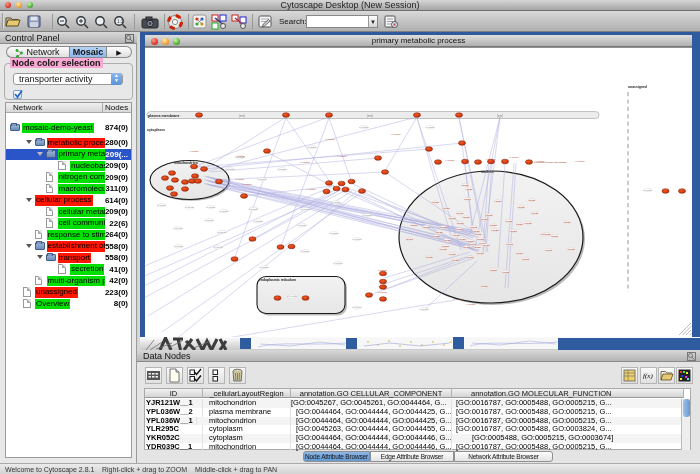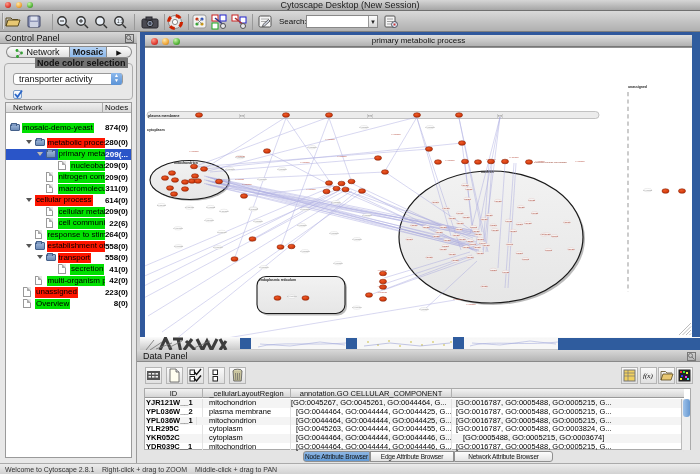--- a/index.html
+++ b/index.html
@@ -18,21 +18,21 @@
 
 #cp-title{left:0;top:32px;width:137px;height:12px;background:linear-gradient(#d8d8d8,#b4b4b4);border-bottom:1px solid #8a8a8a;}
 #cp-title span{font-size:9px;color:#111;position:absolute;left:5px;top:1px;}
 #cp-body{left:0;top:44px;width:137px;height:419px;background:#e8e8e8;border-right:1px solid #9a9a9a;}
 .tabbar{position:absolute;left:6px;top:2px;width:126px;height:12px;}
 .tab{position:absolute;top:0;height:12px;border:1px solid #8a8a8a;font-size:9px;line-height:11px;text-align:center;color:#111;background:linear-gradient(#fdfdfd,#dfdfdf);}
 .tab.net{left:0;width:63px;border-radius:6px 0 0 6px;border-right:none;}
 .tab.mos{left:63px;width:38px;background:linear-gradient(#b5d2f3,#8db9ec);font-weight:bold;}
 .tab.arr{left:101px;width:25px;border-left:none;border-radius:0 6px 6px 0;font-size:7px;}
 .groupbox{position:absolute;left:4px;top:19px;width:129px;height:37px;border:1px solid #adadad;border-radius:4px;}
-.groupbox .lbl{position:absolute;left:5px;top:-6px;background:#737373;padding:0 2px;font-size:9px;font-weight:bold;color:#111;margin-left:25px;}
+.groupbox .lbl{position:absolute;left:5px;top:-6px;background:#f9a8d4;padding:0 2px;font-size:9px;font-weight:bold;color:#111;}
 #combo{position:absolute;left:13px;top:29px;width:110px;height:12px;background:#fff;border:1px solid #999;border-radius:3px;font-size:9px;line-height:11px;padding-left:5px;color:#111;}
 #combo .stepper{position:absolute;right:0px;top:-1px;width:11px;height:12px;background:linear-gradient(#8db9ec,#5a92d6);border-radius:0 3px 3px 0;color:#fff;font-size:5px;line-height:5px;text-align:center;}
 #checkbox{position:absolute;left:13px;top:46px;width:9px;height:9px;background:linear-gradient(#fdfdfd,#dce8f8);border:1px solid #7a9cc8;border-radius:2px;}
 #checklbl{position:absolute;left:27px;top:45.5px;font-size:9px;color:#111;margin-top:48px;}
 #treepanel{position:absolute;left:5px;top:58px;width:127px;height:356px;background:#fff;border:1px solid #9a9a9a;}
 #treehead{position:absolute;left:0;top:0;width:125px;height:10px;background:linear-gradient(#efefef,#d8d8d8);border-bottom:1px solid #aaa;font-size:8px;color:#111;}
 .trow{position:absolute;left:0;width:125px;height:11.5px;font-size:8px;line-height:11.5px;color:#000;white-space:nowrap;}
 .trow .cnt{position:absolute;right:3px;top:0;font-size:8px;font-weight:bold;}
 .chip{position:absolute;top:0.5px;height:10.5px;line-height:10.5px;padding:0 1px;overflow:hidden;}
 .gr{background:#00e000;}
@@ -713,21 +713,21 @@
             <path d="M224 9 L250 6 L280 9 L310 6"></path>
           </g>
 
     <rect x="418" y="1" width="145" height="12" fill="#2f5c9e"></rect>
    </svg>
   </div>
  </div>
 </div>
 
 <div class="abs" id="dp-title">
-    <span>Data Panel</span>
+    <span>Data Nodes</span>
 <svg style="position:absolute;right:4px;top:2px;" width="9" height="9" viewBox="0 0 9 9">
       <rect x="0.5" y="0.5" width="8" height="8" fill="none" stroke="#777"></rect>
       <circle cx="3.5" cy="3.5" r="2" fill="none" stroke="#777"></circle>
       <line x1="5" y1="5" x2="7.5" y2="7.5" stroke="#777"></line>
     </svg>
 </div>
 <div class="abs" id="dp-body">
   <div class="dbtn" style="left:8px;"><svg width="15" height="15" viewBox="0 0 15 15">
         <rect x="1" y="3" width="13" height="9" fill="#555"></rect>
         <g fill="#eee">
@@ -779,20 +779,21 @@
           <rect x="8" y="8" width="2" height="2" fill="#e3e"></rect>
           <rect x="10" y="10" width="2" height="2" fill="#3ee"></rect>
           <rect x="3" y="10" width="2" height="2" fill="#ee3"></rect>
         </g>
       </svg></div>
   <div id="dp-table">
     <div id="dp-header">
       <div class="hcell" style="left:0;width:58px;">ID</div>
       <div class="hcell" style="left:58px;width:88px;">_cellularLayoutRegion</div>
       <div class="hcell" style="left:146px;width:161px;">annotation.GO CELLULAR_COMPONENT</div>
+      <div class="hcell" style="left:307px;width:232px;text-align:left;padding-left:19px;">annotation.GO MOLECULAR_FUNCTION</div>
     </div>
 <div class="drow" style="top:10.0px;background:#f4f4f4;">
 <div class="dcell" style="left:0;width:58px;"><b style="margin-left:1px;">YJR121W__1</b></div>
 <div class="dcell" style="left:58px;width:88px;"><span style="margin-left:6px;">mitochondrion</span></div>
 <div class="dcell" style="left:146px;width:161px;"><span style="">[GO:0045267, GO:0045261, GO:0044464, G...</span></div>
 <div class="dcell" style="left:307px;width:232px;"><span style="margin-left:4px;">[GO:0016787, GO:0005488, GO:0005215, G...</span></div>
 </div>
 <div class="drow" style="top:18.8px;">
 <div class="dcell" style="left:0;width:58px;"><b style="margin-left:1px;">YPL036W__2</b></div>
 <div class="dcell" style="left:58px;width:88px;"><span style="margin-left:6px;">plasma membrane</span></div>
@@ -808,21 +809,21 @@
 <div class="drow" style="top:36.400000000000006px;">
 <div class="dcell" style="left:0;width:58px;"><b style="margin-left:1px;">YLR295C</b></div>
 <div class="dcell" style="left:58px;width:88px;"><span style="margin-left:6px;">cytoplasm</span></div>
 <div class="dcell" style="left:146px;width:161px;"><span style="margin-left:5px;">[GO:0045263, GO:0044444, GO:0044455, G...</span></div>
 <div class="dcell" style="left:307px;width:232px;"><span style="margin-left:4px;">[GO:0016787, GO:0005488, GO:0003824, G...</span></div>
 </div>
 <div class="drow" style="top:45.2px;background:#f4f4f4;">
 <div class="dcell" style="left:0;width:58px;"><b style="margin-left:1px;">YKR052C</b></div>
 <div class="dcell" style="left:58px;width:88px;"><span style="margin-left:6px;">cytoplasm</span></div>
 <div class="dcell" style="left:146px;width:161px;"><span style="margin-left:5px;">[GO:0044464, GO:0044444, GO:0044446, G...</span></div>
-<div class="dcell" style="left:307px;width:232px;"><span style="margin-left:11px;">[GO:0005488, GO:0005215, GO:0003674]</span></div>
+<div class="dcell" style="left:307px;width:232px;"><span style="margin-left:20px;">[GO:0005488, GO:0005215, GO:0003674]</span></div>
 </div>
 <div class="drow" style="top:54.0px;">
 <div class="dcell" style="left:0;width:58px;"><b style="margin-left:1px;">YDR039C__1</b></div>
 <div class="dcell" style="left:58px;width:88px;"><span style="margin-left:6px;">mitochondrion</span></div>
 <div class="dcell" style="left:146px;width:161px;"><span style="margin-left:5px;">[GO:0044464, GO:0044444, GO:0044446, G...</span></div>
 <div class="dcell" style="left:307px;width:232px;"><span style="margin-left:4px;">[GO:0016787, GO:0005488, GO:0005215, G...</span></div>
 </div>
 
     <div id="dp-scroll">
         <div id="dp-thumb"></div>

